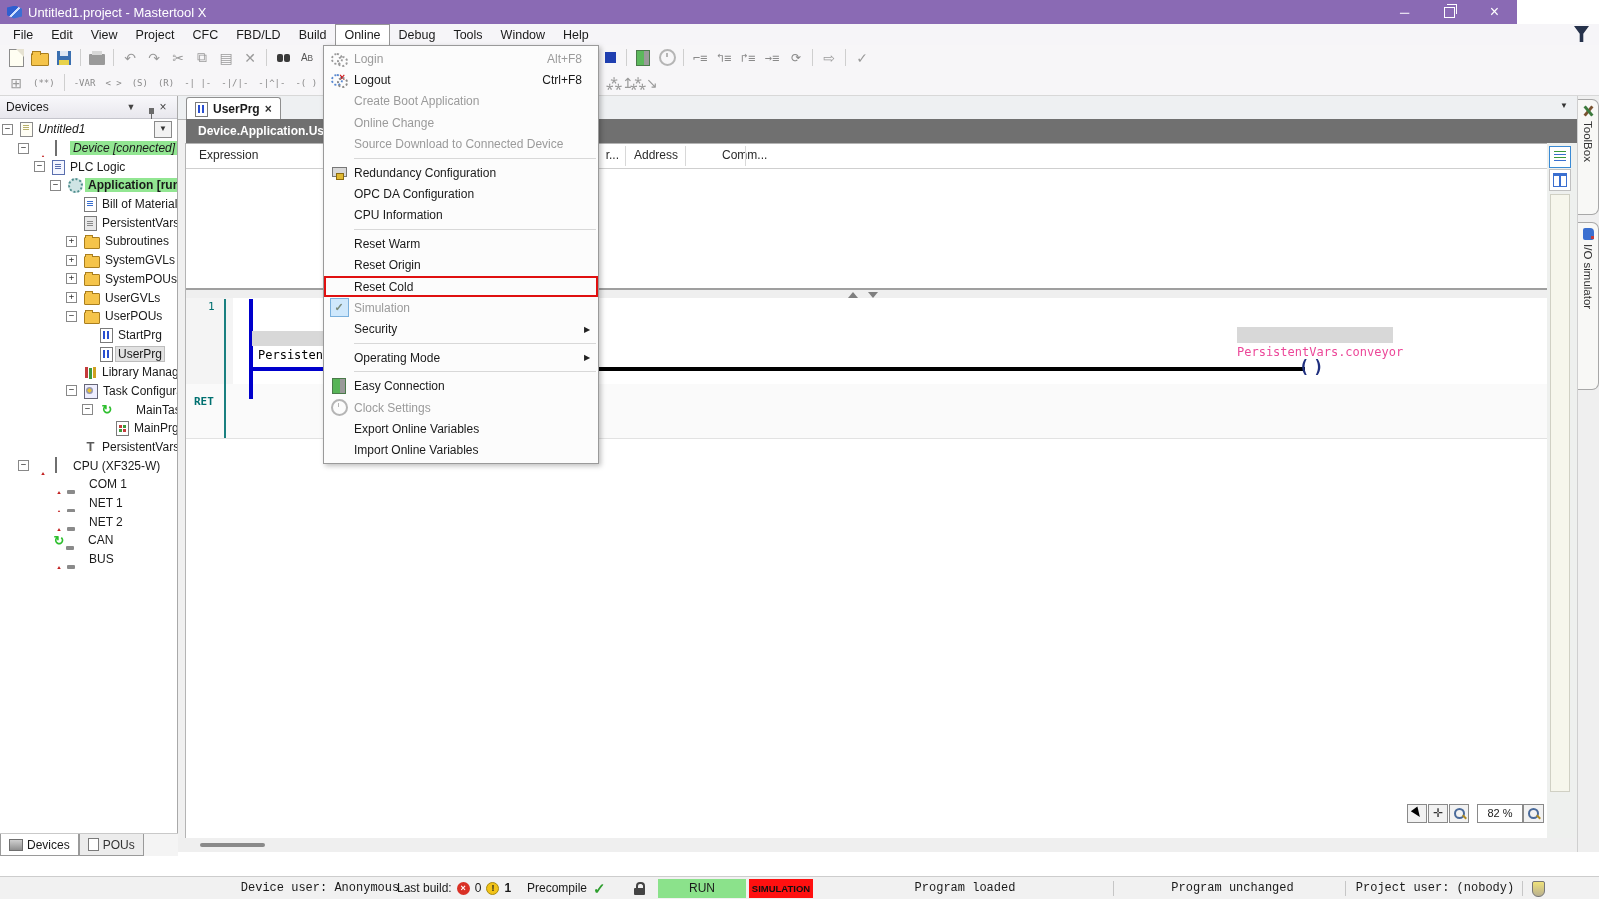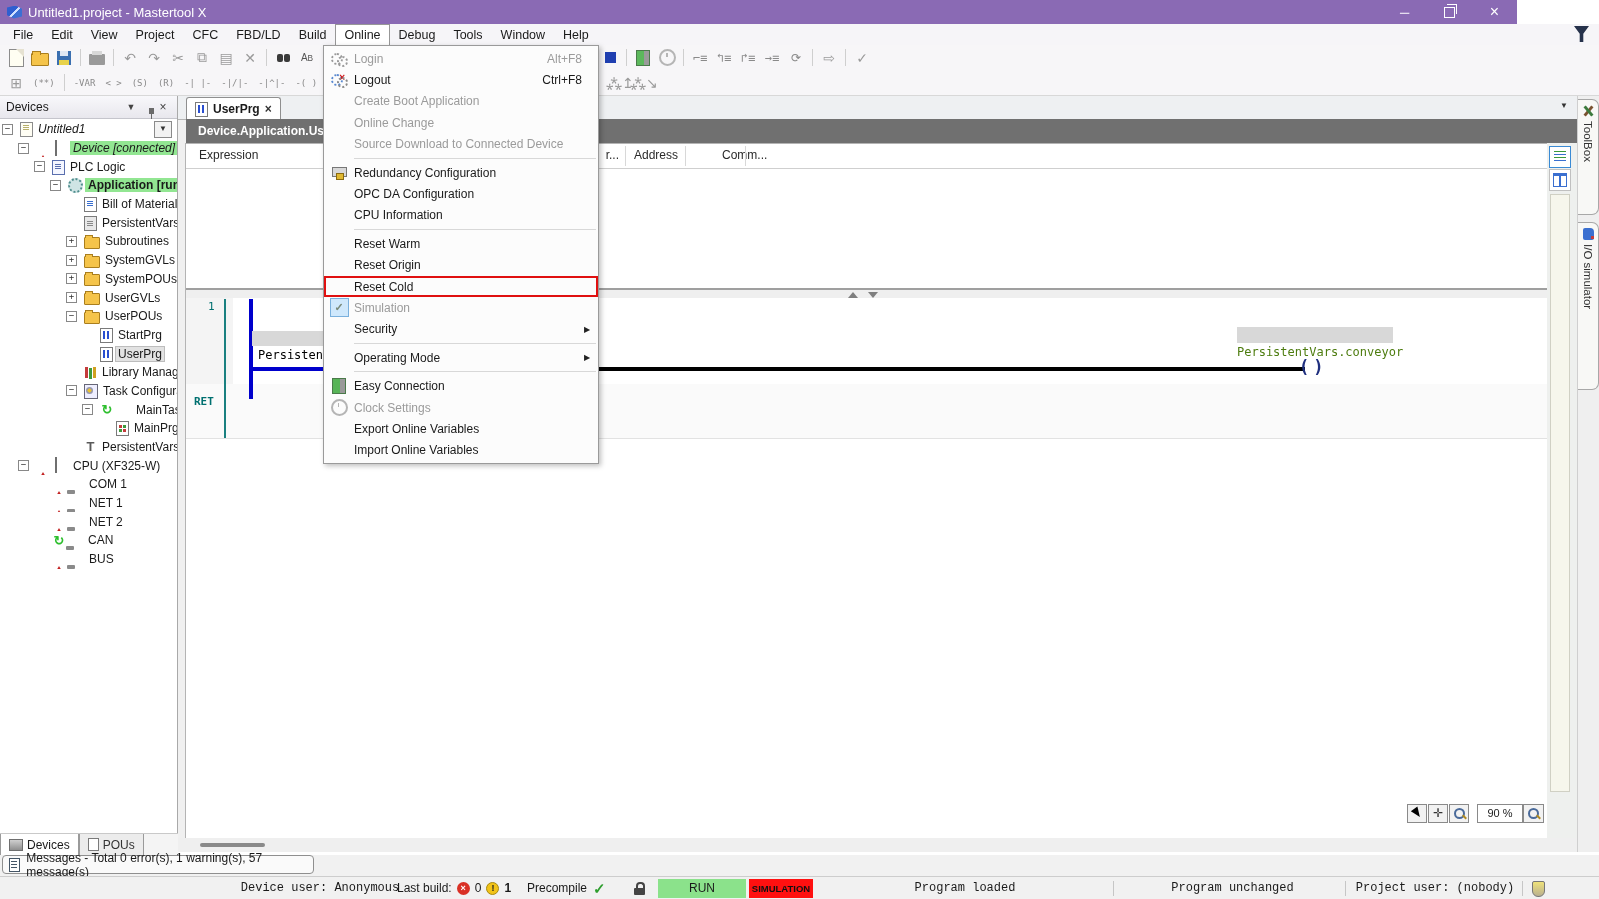--- a/index.html
+++ b/index.html
@@ -128,21 +128,21 @@
   .ret-band{position:absolute;left:0;top:86px;width:100%;height:54px;background:#fafafa;border-bottom:1px solid #e2e2e2;}
   .rail-teal{position:absolute;left:38px;top:1px;width:2px;height:139px;background:#1a8080;}
   .rung-num{position:absolute;left:22px;top:2px;color:#007070;font-family:"DejaVu Sans Mono",monospace;font-size:11px;}
   .ret-label{position:absolute;left:8px;top:97px;color:#007070;font-family:"DejaVu Sans Mono",monospace;font-size:11px;font-weight:bold;}
   .rail-blue{position:absolute;left:63px;top:1px;width:4px;height:100px;background:#0000cc;}
   .wire-blue{position:absolute;left:63px;top:69px;width:167px;height:4px;background:#0000cc;}
   .wire-black{position:absolute;left:230px;top:69px;width:889px;height:4px;background:#000;}
   .valbox-l{position:absolute;left:66px;top:33px;width:88px;height:15px;background:#d8d8d8;}
   .contact-label{position:absolute;left:72px;top:50px;font-family:"DejaVu Sans Mono",monospace;font-size:12px;color:#000;}
   .valbox-r{position:absolute;left:1051px;top:29px;width:156px;height:16px;background:#d8d8d8;}
-  .coil-label{position:absolute;left:1051px;top:47px;font-family:"DejaVu Sans Mono",monospace;font-size:12px;color:#4d7c0f;}
+  .coil-label{position:absolute;left:1051px;top:47px;font-family:"DejaVu Sans Mono",monospace;font-size:12px;color:#ec4899;}
   .coil{position:absolute;left:1113px;top:59px;display:flex;align-items:center;color:#20307f;font-weight:bold;font-size:17px;font-family:"DejaVu Sans Mono",monospace;}
   .coil .bars{width:2px;height:13px;background:#20307f;margin:0 1px;box-shadow:4px 0 0 #20307f;}
   .coil .barsp{width:4px;}
   .ladder-ctrl{position:absolute;top:506px;height:18px;display:flex;align-items:center;}
   .lc-btn{width:18px;height:17px;border:1px solid #8a8a8a;background:#f2f2f2;display:flex;align-items:center;justify-content:center;margin-right:1px;font-size:11px;}
   .cursor-glyph{width:0;height:0;border-left:4px solid transparent;border-right:4px solid transparent;border-top:10px solid #000;transform:rotate(-35deg);}
   .move-glyph{color:#333;font-size:12px;}
   .mag-glyph{width:7px;height:7px;border:2px solid #4a6a9a;border-radius:50%;position:relative;}
   .mag-glyph:after{content:"";position:absolute;left:6px;top:6px;width:5px;height:2px;background:#b08a20;transform:rotate(45deg);}
   .zoom-box{position:absolute;left:1291px;top:506px;width:44px;height:17px;border:1px solid #8a8a8a;background:#fff;text-align:center;line-height:17px;font-size:11px;}
@@ -531,21 +531,21 @@
         <div class="coil">(<span class="barsp"><span class="bars"></span></span>)</div>
         <div class="ladder-ctrl" style="left:1221px">
           <span class="lc-btn">
               <span class="cursor-glyph"></span>
             </span>
           <span class="lc-btn move-glyph">✛</span>
           <span class="lc-btn">
               <span class="mag-glyph"></span>
             </span>
         </div>
-        <div class="zoom-box">90 %</div>
+        <div class="zoom-box">82 %</div>
         <div class="zoom-btn">
             <span class="mag-glyph"></span>
           </div>
       </div>
     </div>
 
     <div class="right-gutter">
       <div class="mini-btn sel" style="top:3px">
           <span class="mb-list"></span>
         </div>
@@ -564,26 +564,20 @@
     <div class="vtab" style="top:3px;height:116px">
       <span class="vt-tool"></span>
       <span class="vtab-label">ToolBox</span>
     </div>
     <div class="vtab" style="top:126px;height:168px">
       <span class="vt-io"></span>
       <span class="vtab-label">I/O simulator</span>
     </div>
   </div>
 
-  <div class="messages-row">
-    <div class="messages-tab">
-      <span class="msg-ic"></span>
-      <span>Messages - Total 0 error(s), 1 warning(s), 57 message(s)</span>
-    </div>
-  </div>
 
   <div class="statusbar">
     <div class="sb sb-center" style="left:180px;width:280px">Device user: Anonymous</div>
     <div class="sb" style="left:397px;display:flex;align-items:center;gap:5px">
       <span>Last build:</span>
       <span class="err-ic">×</span>
       <span>0</span>
       <span class="warn-ic">!</span>
       <span style="font-weight:bold">1</span>
     </div>

